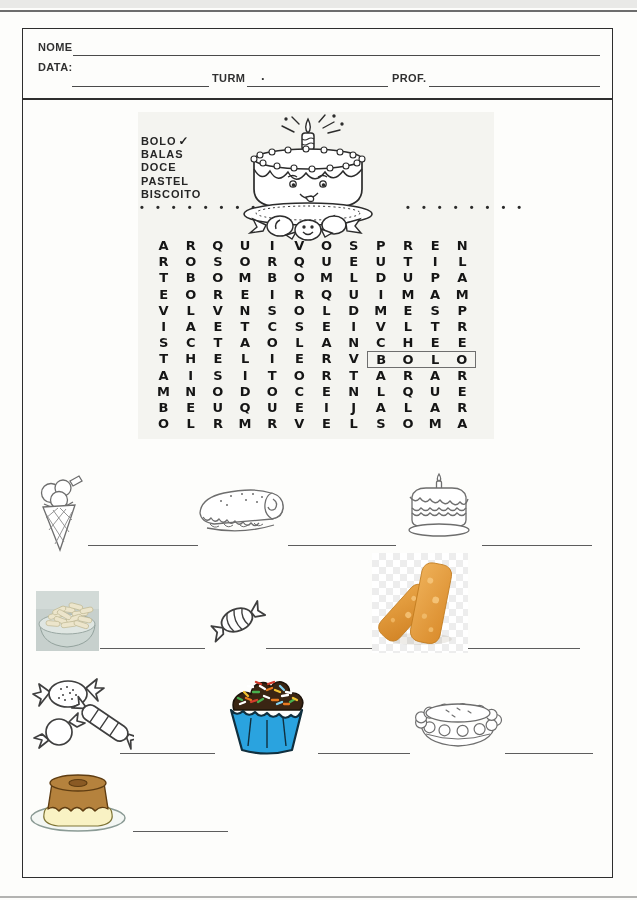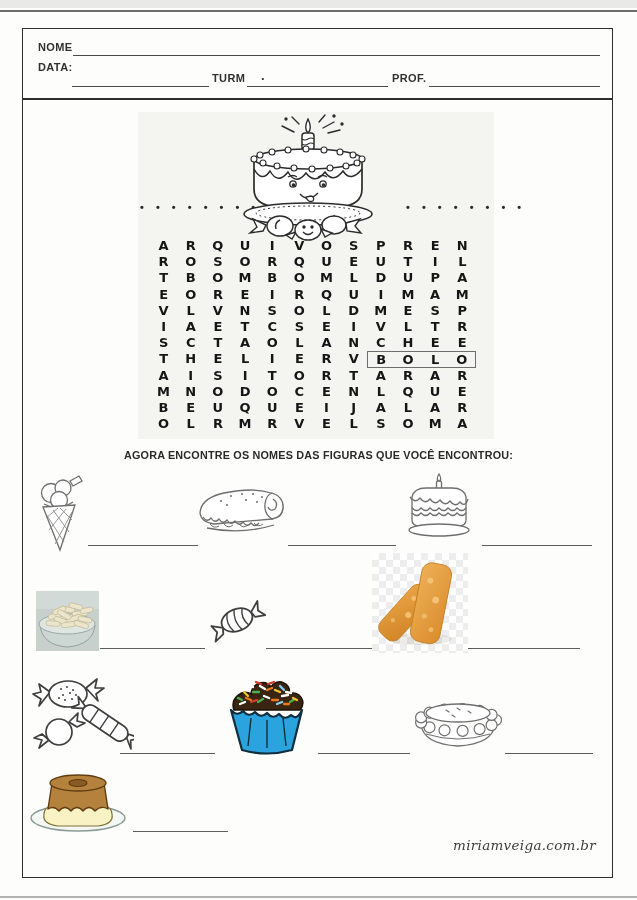--- a/index.html
+++ b/index.html
@@ -54,20 +54,27 @@
   <div class="fill-line" style="left:72px;top:78px;width:137px;"></div>
   <div class="lbl" style="left:212px;top:64px;">TURM</div>
   <div class="turm-dot" style="left:261px;top:63px;">·</div>
   <div class="fill-line" style="left:247px;top:78px;width:141px;"></div>
   <div class="lbl" style="left:392px;top:64px;">PROF.</div>
   <div class="fill-line" style="left:429px;top:78px;width:171px;"></div>
 
   <div class="box main-box"></div>
   <div class="ws-panel"></div>
 
+  <div class="wordlist wl-left" id="wl-left">
+      <div class="wl-item">BOLO<span class="check">✓</span></div>
+      <div class="wl-item">BALAS</div>
+      <div class="wl-item">DOCE</div>
+      <div class="wl-item">PASTEL</div>
+      <div class="wl-item">BISCOITO</div>
+    </div>
   <div class="dots dots-left">• • • • • • • •</div>
   <div class="dots dots-right">• • • • • • • •</div>
 
   <div class="fig" style="left:222px;top:105px;">
     <svg width="172" height="128" viewBox="0 0 172 128">
       <g stroke="#2c2c2c" stroke-width="1.4" fill="none" stroke-linecap="round">
         <line x1="60" y1="13" x2="72" y2="19"></line>
           <line x1="112" y1="9" x2="101" y2="15"></line>
         <line x1="70" y1="4" x2="77" y2="11"></line>
           <line x1="103" y1="2" x2="97" y2="9"></line>
@@ -292,21 +299,20 @@
         <span class="ws-cell">V</span>
         <span class="ws-cell">E</span>
         <span class="ws-cell">L</span>
         <span class="ws-cell">S</span>
         <span class="ws-cell">O</span>
         <span class="ws-cell">M</span>
         <span class="ws-cell">A</span>
       </div>
     </div>
 
-  <div class="instruction">AGORA ENCONTRE OS NOMES DAS FIGURAS QUE VOCÊ ENCONTROU:</div>
 
   <div class="fig" style="left:28px;top:466px;">
     <svg width="62" height="80" viewBox="0 0 62 80">
       <g fill="#fff" stroke="#6e6e6e" stroke-width="1.3">
         <path d="M42,7 l9,-5 3,5 -9,5 Z"></path>
         <circle cx="23" cy="19" r="9.5"></circle>
           <circle cx="35" cy="14" r="8"></circle>
           <circle cx="31" cy="26" r="8.5"></circle>
         <path d="M16,30 Q30,38 45,28" fill="none"></path>
         <path d="M15,33 L47,31 L32,76 Z"></path>
@@ -527,14 +533,13 @@
     <svg width="104" height="66" viewBox="0 0 104 66">
       <ellipse cx="52" cy="50" rx="47" ry="13" fill="#f4f7f4" stroke="#8b9b95" stroke-width="1.5"></ellipse>
       <path d="M18,46 Q16,56 32,58 L72,58 Q88,56 86,46 Q86,40 79,38 L25,38 Q18,40 18,46 Z" fill="#f9f2c4" stroke="#7e7436" stroke-width="1.2"></path>
       <path d="M26,15 L22,41 Q28,37 33,43 Q39,36 45,43 Q51,36 57,43 Q63,36 69,43 Q75,37 82,41 L78,15 Z" fill="#b5823d" stroke="#5f3d12" stroke-width="1.4" stroke-linejoin="round"></path>
       <ellipse cx="52" cy="15" rx="28" ry="8" fill="#b5823d" stroke="#5f3d12" stroke-width="1.4"></ellipse>
       <ellipse cx="52" cy="15" rx="9" ry="3.5" fill="#8a5a24" stroke="#5f3d12" stroke-width="1.2"></ellipse>
     </svg>
   </div>
   <div class="ans" style="left:133px;top:823px;width:95px;"></div>
 
-  <div class="watermark">miriamveiga.com.br</div>
 </div>
 
 </body></html>

